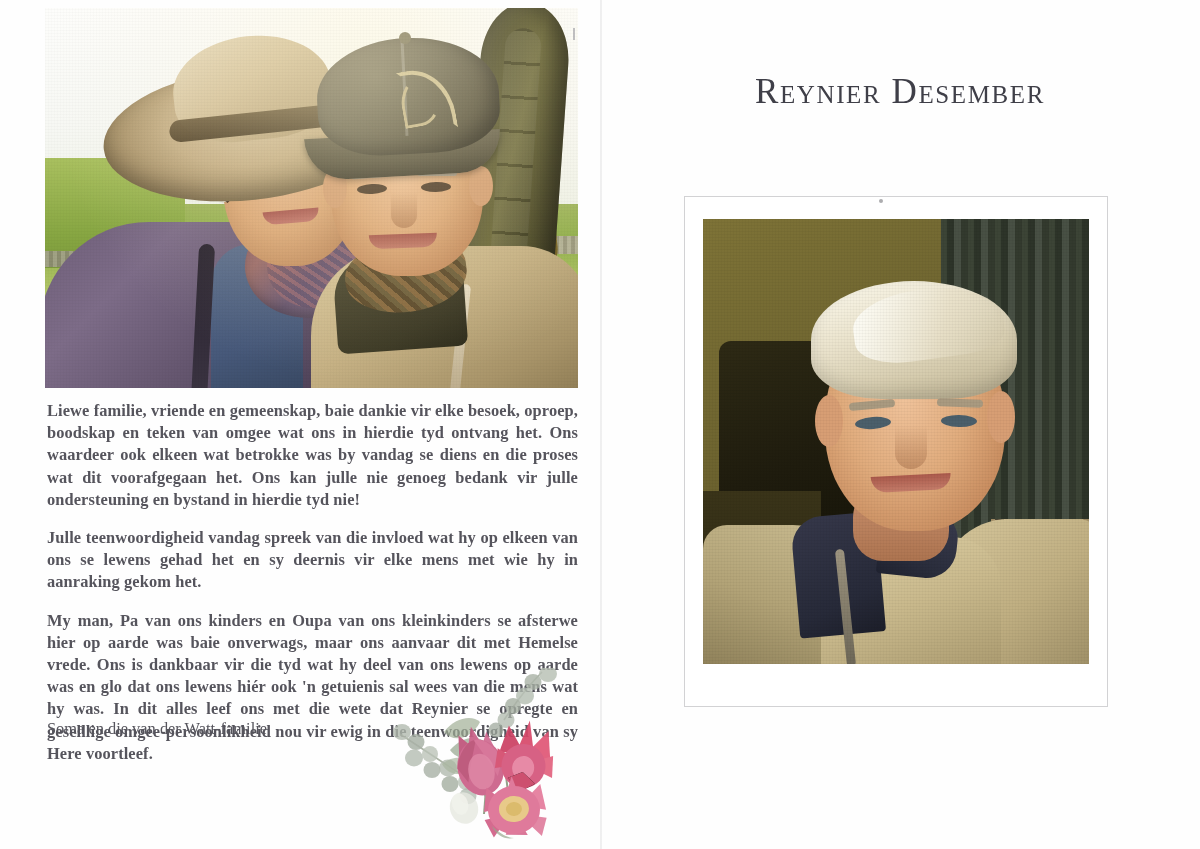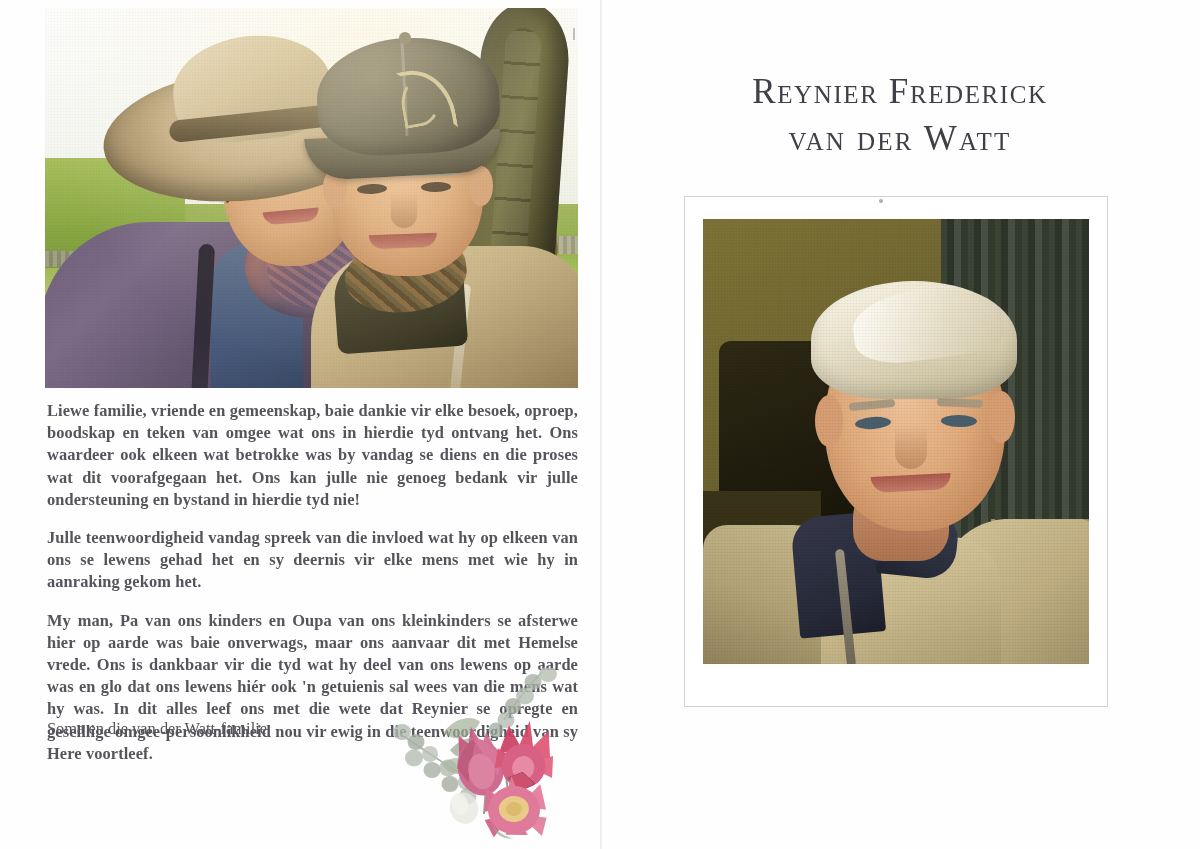--- a/index.html
+++ b/index.html
@@ -612,22 +612,21 @@
 
         <path d="M100 158 C108 166 116 170 122 170 C114 172 104 168 100 158 Z" fill="#8fa083" opacity=".7"></path>
       </g>
     </svg>
   </div>
 
   <div class="fold"></div>
   <div class="edge-speck"></div>
 
   <div class="name-block">
-    <span class="name-line">Reynier Frederick</span>
-    <span class="name-line second">van der Watt</span>
+    <span class="name-line">Reynier Desember</span>
   </div>
 
   <div class="portrait-frame">
     <div class="portrait-photo">
       <div class="pp-layer pp-wall"></div>
       <div class="pp-layer pp-curtain"></div>
       <div class="pp-layer pp-darkobj"></div>
       <div class="pp-layer pp-darkobj2"></div>
       <div class="pp-layer pp-blanket"></div>
       <div class="pp-layer pp-shoulder-l"></div>

